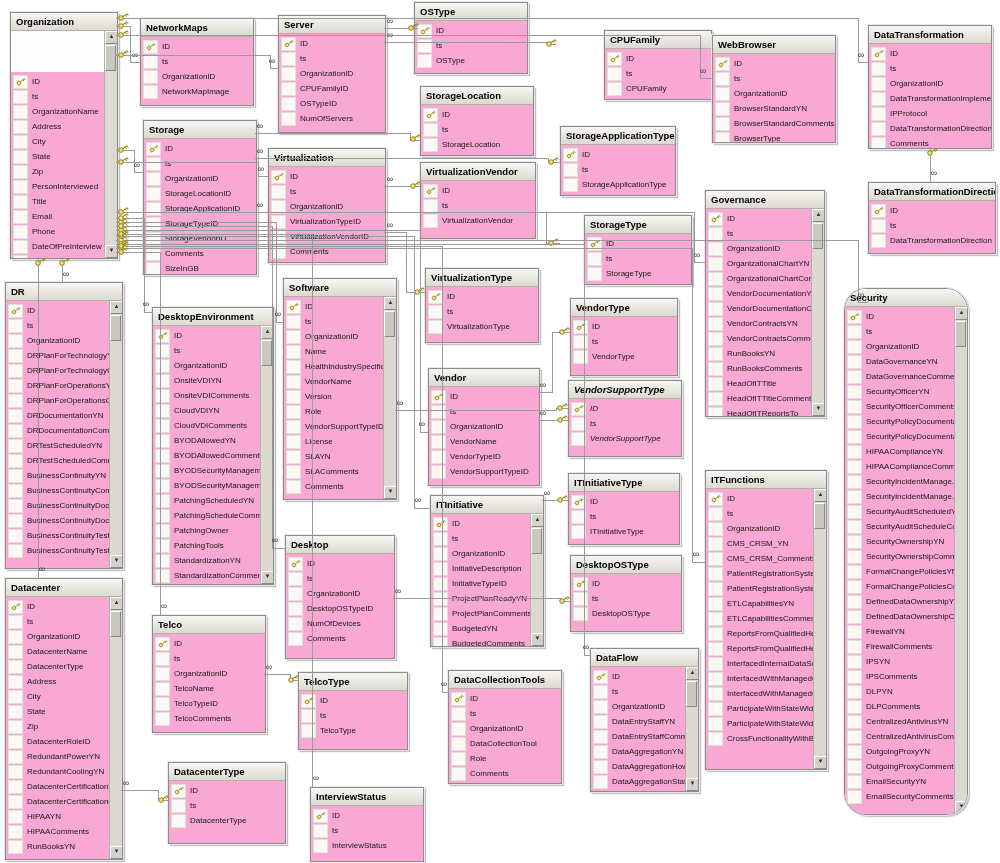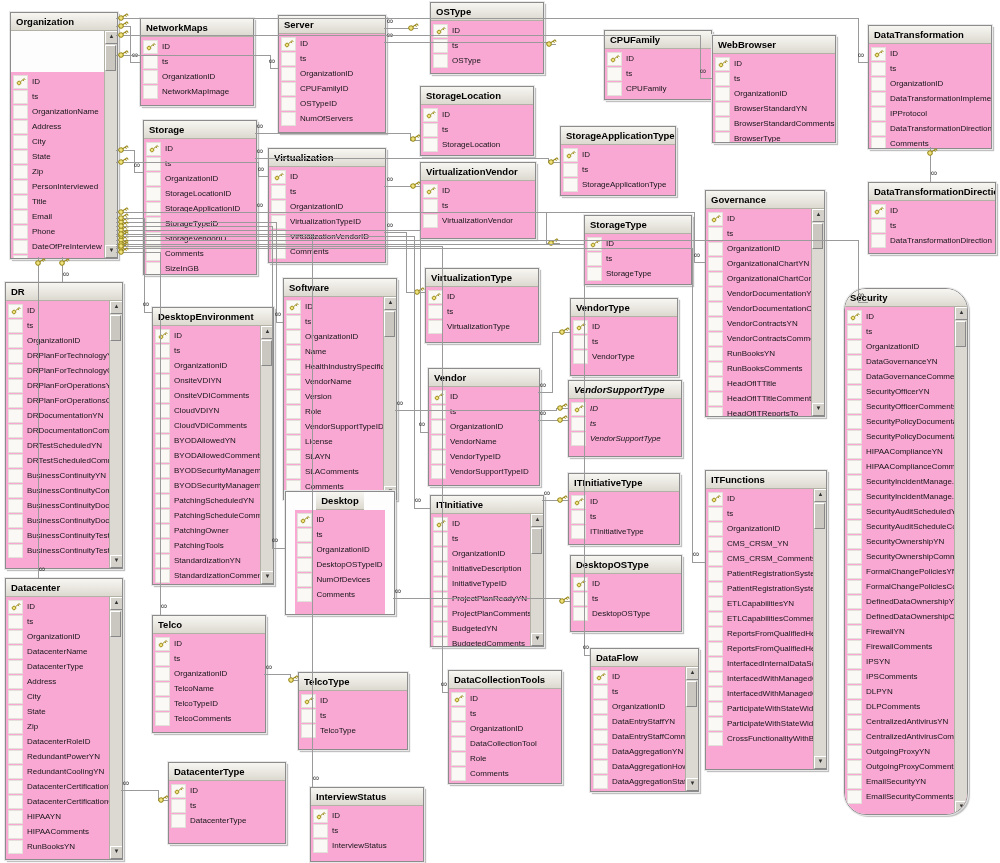--- a/index.html
+++ b/index.html
@@ -374,21 +374,21 @@
         <div class="row">
           <span class="sel"></span>
           <span class="fname">OSTypeID</span>
         </div>
         <div class="row">
           <span class="sel"></span>
           <span class="fname">NumOfServers</span>
         </div>
       </div>
     </div>
-    <div class="tbl" style="left: 430px; top: 2px; width: 112px; height: 70px;">
+    <div class="tbl" style="left: 414px; top: 2px; width: 112px; height: 70px;">
       <div class="hd">OSType</div>
       <div class="rows">
         <div class="row">
           <span class="sel">
             <svg width="10" height="10" viewBox="0 0 10 10">
               <g transform="translate(3,6) rotate(-40)">
                 <circle cx="0" cy="0" r="1.8" fill="#efe27a" stroke="#9c8b1e" stroke-width="0.9"></circle>
                 <path d="M1.8 0 H7 M5 0 V1.8 M6.8 0 V1.8" stroke="#9c8b1e" stroke-width="0.9" fill="none"></path>
               </g>
             </svg>
@@ -1464,21 +1464,21 @@
         <div class="row">
           <span class="sel"></span>
           <span class="fname">ts</span>
         </div>
         <div class="row">
           <span class="sel"></span>
           <span class="fname">DesktopOSType</span>
         </div>
       </div>
     </div>
-    <div class="tbl" style="left: 285px; top: 491px; width: 108px; height: 122px; align-items: center;">
+    <div class="tbl" style="left: 285px; top: 535px; width: 108px; height: 122px;">
       <div class="hd">Desktop</div>
       <div class="rows">
         <div class="row">
           <span class="sel">
             <svg width="10" height="10" viewBox="0 0 10 10">
               <g transform="translate(3,6) rotate(-40)">
                 <circle cx="0" cy="0" r="1.8" fill="#efe27a" stroke="#9c8b1e" stroke-width="0.9"></circle>
                 <path d="M1.8 0 H7 M5 0 V1.8 M6.8 0 V1.8" stroke="#9c8b1e" stroke-width="0.9" fill="none"></path>
               </g>
             </svg>

